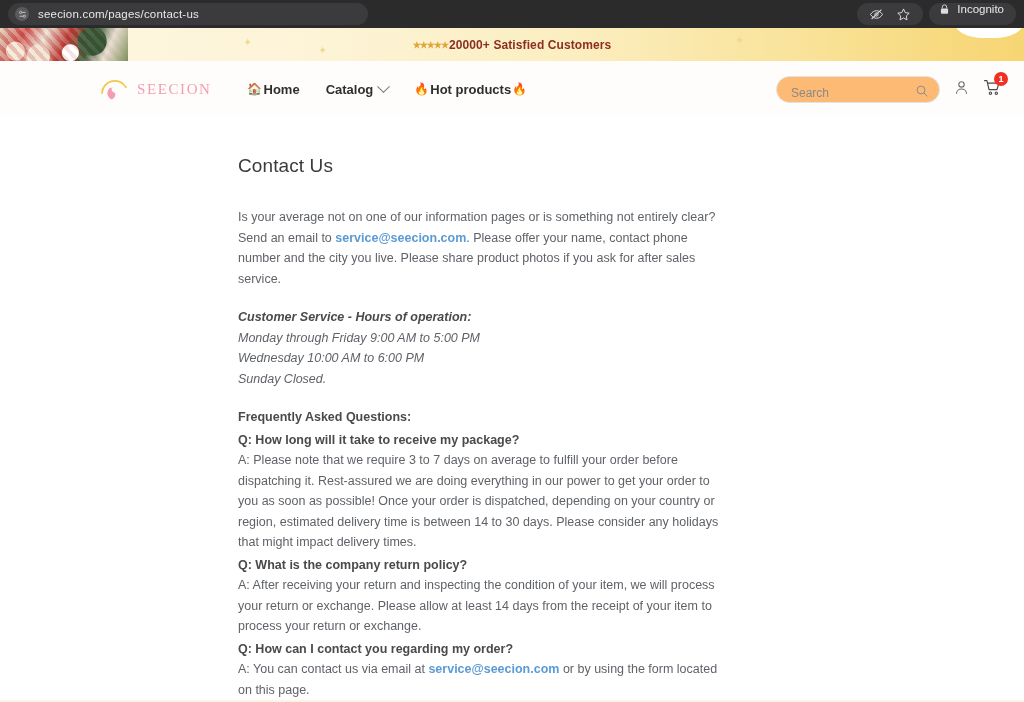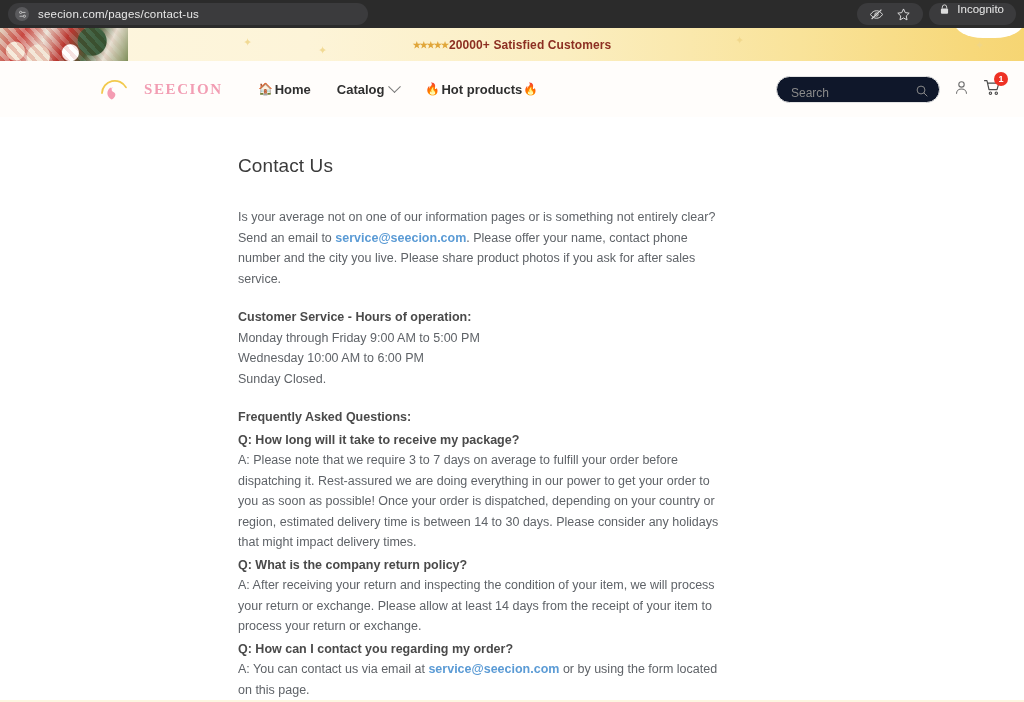--- a/index.html
+++ b/index.html
@@ -148,22 +148,21 @@
     padding: 0 22px 0 98px;
     position: relative;
   }
   .brand { display: flex; align-items: center; gap: 7px; flex: 0 0 auto; }
   .brand-mark { width: 32px; height: 32px; position: relative; }
   .brand-name {
     font-family: "Liberation Serif", serif;
     font-size: 15px;
     letter-spacing: 1.6px;
     color: #f29db3;
-    font-weight: bold;
-    margin-left: 7px;
+    font-weight: normal;
   }
   .main-nav {
     display: flex;
     align-items: center;
     gap: 26px;
     margin-left: 36px;
   }
   .nav-item {
     font-size: 13px;
     font-weight: bold;
@@ -186,21 +185,21 @@
     margin-left: auto;
     display: flex;
     align-items: center;
     gap: 13px;
   }
   .search-box {
     width: 164px;
     height: 27px;
     border: 1px solid #e3e3e3;
     border-radius: 14px;
-    background: #0f172a;
+    background: #fdba74;
     display: flex;
     align-items: center;
     padding: 8px 10px 0 14px;
   }
   .search-input {
     border: 0; outline: 0;
     font-family: "Liberation Sans", sans-serif;
     font-size: 12px;
     color: #6e6e6e;
     background: transparent;
@@ -264,21 +263,21 @@
     font-size: 12.5px;
     font-weight: bold;
     color: #4a4a4a;
     line-height: 20.5px;
   }
   .line {
     font-size: 12.5px;
     color: #5f6368;
     line-height: 20.5px;
   }
-  .hours-block { margin-bottom: 18px; }
+  .hours-block { margin-bottom: 18px; font-style: italic; }
   .faq-q {
     font-size: 12.5px;
     font-weight: bold;
     color: #4a4a4a;
     line-height: 20.5px;
     margin-top: 2px;
   }
   .faq-a {
     font-size: 12.5px;
     color: #5f6368;

